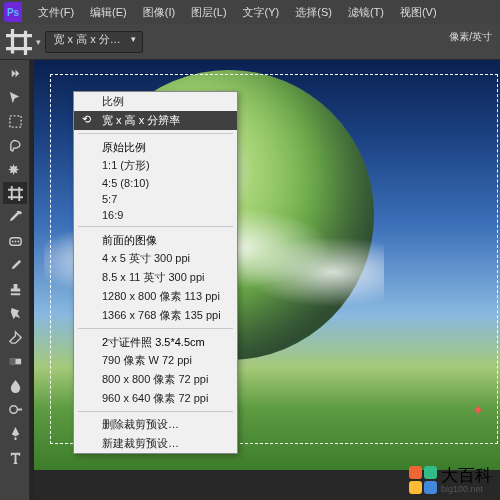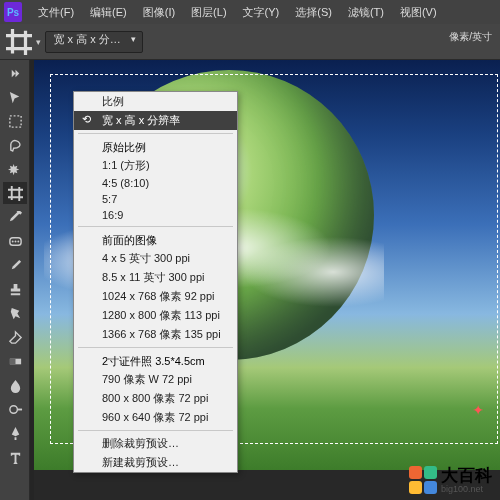--- a/index.html
+++ b/index.html
@@ -31,21 +31,21 @@
 .dropdown-menu { position: absolute; left: 73px; top: 52px; width: 165px; background: #f0f0f0; border: 1px solid #888; box-shadow: 2px 2px 6px rgba(0,0,0,0.3); font-size: 11px; color: #222; z-index: 100; margin-top: 39px; }
 .menu-row { padding: 2px 8px 2px 28px; cursor: pointer; white-space: nowrap; }
 .menu-row.highlighted { background: #404040; color: #fff; position: relative; }
 .menu-row.highlighted::before { content: "⟲"; position: absolute; left: 8px; }
 .menu-sep { height: 1px; background: #c8c8c8; margin: 3px 4px; }
 .menu-header { padding: 3px 8px 1px 28px; color: #000; }
 
 .watermark { position: absolute; right: 8px; bottom: 6px; display: flex; align-items: center; gap: 4px; }
 .wm-logo { width: 28px; height: 28px; display: grid; grid-template-columns: 1fr 1fr; grid-template-rows: 1fr 1fr; gap: 2px; }
 .wm-logo div { border-radius: 3px; }
-.wm-text { color: #000; font-size: 17px; font-weight: bold; line-height: 1; }
+.wm-text { color: #000; font-size: 17px; font-weight: normal; line-height: 1; }
 .wm-url { color: #555; font-size: 9px; }
 </style>
 </head>
 <body>
 
 <div class="menubar">
   <div class="ps-logo">Ps</div>
   <div class="menu-item">文件(F)</div>
   <div class="menu-item">编辑(E)</div>
   <div class="menu-item">图像(I)</div>
@@ -176,21 +176,20 @@
   <div class="menu-sep"></div>
   <div class="menu-header">原始比例</div>
   <div class="menu-row">1:1 (方形)</div>
   <div class="menu-row">4:5 (8:10)</div>
   <div class="menu-row">5:7</div>
   <div class="menu-row">16:9</div>
   <div class="menu-sep"></div>
   <div class="menu-header">前面的图像</div>
   <div class="menu-row">4 x 5 英寸  300 ppi</div>
   <div class="menu-row">8.5 x 11 英寸  300 ppi</div>
-  <div class="menu-row">1024 x 768 像素  92 ppi</div>
   <div class="menu-row">1280 x 800 像素  113 ppi</div>
   <div class="menu-row">1366 x 768 像素  135 ppi</div>
   <div class="menu-sep"></div>
   <div class="menu-header">2寸证件照 3.5*4.5cm</div>
   <div class="menu-row">790 像素 W 72 ppi</div>
   <div class="menu-row">800 x 800 像素 72 ppi</div>
   <div class="menu-row">960 x 640 像素 72 ppi</div>
   <div class="menu-sep"></div>
   <div class="menu-row">删除裁剪预设…</div>
   <div class="menu-row">新建裁剪预设…</div>

